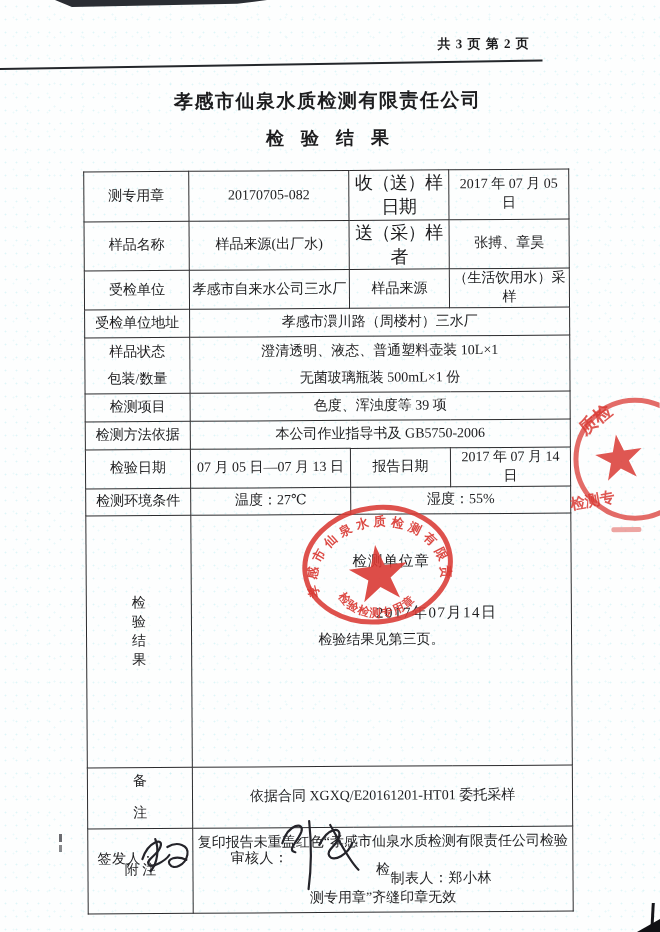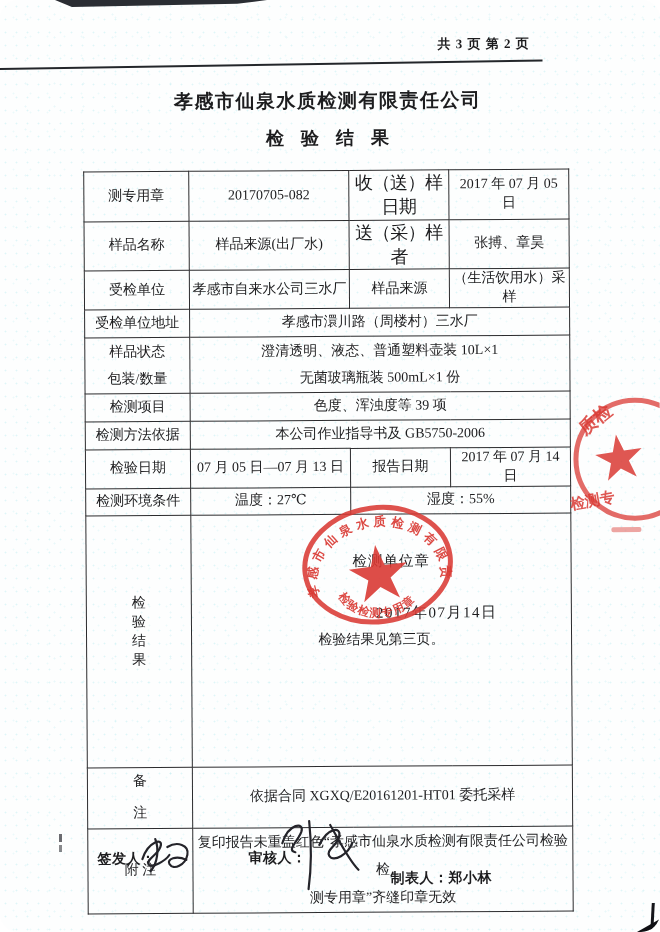--- a/index.html
+++ b/index.html
@@ -8,21 +8,20 @@
     position:relative;width:660px;height:932px;overflow:hidden;
     background-color:#fdfefe;
     background-image:
       radial-gradient(circle, rgba(110,215,228,0.22) 0.6px, transparent 1.2px),
       radial-gradient(circle, rgba(140,228,235,0.16) 0.6px, transparent 1.2px),
       radial-gradient(circle, rgba(90,205,222,0.12) 0.7px, transparent 1.3px);
     background-size:11px 13px,17px 19px,29px 23px;
     background-position:0 0,5px 8px,11px 3px;
     font-family:"Liberation Serif","DejaVu Serif",serif;
     color:#1d1d1f;
-    border-radius:19px;
   }
   .tilt{position:absolute;left:0;top:0;width:660px;height:932px;transform:rotate(-0.35deg);transform-origin:330px 466px;}
   .page-num{position:absolute;left:440px;top:36px;font-size:13px;letter-spacing:1px;font-weight:600;white-space:nowrap;}
   .header-rule{position:absolute;left:0;top:66px;width:545px;height:2px;background:#23262a;transform:rotate(-0.55deg);transform-origin:left center;}
   .company{position:absolute;left:0;top:88px;width:660px;margin:0;text-align:center;font-size:19px;font-weight:700;letter-spacing:1.5px;}
   .doc-title{position:absolute;left:8px;top:126px;width:660px;margin:0;text-align:center;font-size:18px;font-weight:700;letter-spacing:17px;}
   table.form{
     position:absolute;left:85px;top:170px;width:485px;
     border-collapse:collapse;table-layout:fixed;
     font-size:14px;
@@ -43,21 +42,21 @@
   .vlabel2{display:flex;flex-direction:column;align-items:center;justify-content:center;gap:13px;height:100%;}
   td.result-cell{text-align:left;vertical-align:top;padding:24px 8px 0 10px;}
   td.note-cell{text-align:left;vertical-align:middle;padding:0 8px;}
   td.note-cell div{line-height:28px;}
   
   .overlay-label{position:absolute;left:352px;top:552px;font-size:14.5px;letter-spacing:1px;z-index:4;}
   .overlay-date{position:absolute;left:327px;top:604px;font-size:15px;letter-spacing:1.5px;z-index:4;margin-left:48px;}
   .main-stamp{position:absolute;left:292px;top:497px;width:170px;height:136px;z-index:5;transform:rotate(-7deg);}
   .edge-stamp{position:absolute;left:563px;top:385px;width:97px;height:155px;z-index:5;overflow:hidden;}
   
-  .footer-label{position:absolute;font-size:14px;letter-spacing:0.5px;z-index:2;font-weight:bold;}
+  .footer-label{position:absolute;font-size:14px;letter-spacing:0.5px;z-index:2;}
   .sig{position:absolute;z-index:3;}
   .sig path{stroke:#24242a;stroke-width:2.2;fill:none;stroke-linecap:round;stroke-linejoin:round;}
   
   .artifact{position:absolute;z-index:9;}
   .art-top{left:55px;top:0;width:212px;height:7px;background:#2a2d33;clip-path:polygon(0 0,100% 0,86% 55%,8% 100%);}
   .art-edge-line{left:651px;top:903px;width:3px;height:30px;background:#15151a;transform:rotate(3deg);}
   .art-corner{left:637px;top:919px;width:23px;height:13px;background:#101014;clip-path:polygon(100% 0,100% 100%,0 100%);}
   .art-dash1{left:59px;top:834px;width:3px;height:8px;background:#3a3a40;opacity:.75;}
   .art-dash2{left:59px;top:845px;width:3px;height:7px;background:#3a3a40;opacity:.6;}
 </style>
@@ -186,21 +185,21 @@
       <text x="8" y="126" font-size="15" fill="#d93a34" opacity="0.85" font-weight="700" transform="rotate(-10 8 126)">检测专</text>
       <rect x="48" y="144" width="30" height="5" rx="2" fill="#d93a34" opacity="0.45"></rect>
     </svg>
 
     <div class="footer-label" style="left:95px;top:849px;">签发人：</div>
     <svg class="sig" style="left:132px;top:832px;" width="64" height="44">
       <path d="M8 26 C14 8 30 4 26 14 C23 22 12 26 14 31 C16 36 31 28 35 22"></path>
       <path d="M21 6 C25 16 23 31 16 38"></path>
       <path d="M33 14 C43 8 55 12 53 22 C51 32 39 38 35 31 C32 26 42 22 52 27"></path>
     </svg>
-    <div class="footer-label" style="left:228px;top:849px;margin-left:18px;">审核人：</div>
+    <div class="footer-label" style="left:228px;top:849px;">审核人：</div>
     <svg class="sig" style="left:266px;top:815px;" width="102" height="80">
       <path d="M14 28 C20 8 37 6 33 17 C29 27 18 35 27 37"></path>
       <path d="M41 6 C43 26 43 52 40 74"></path>
       <path d="M51 30 C59 13 73 11 71 21 C69 31 57 35 61 41 C65 48 80 39 84 28"></path>
       <path d="M62 10 C70 24 80 45 90 55"></path>
     </svg>
     <div class="footer-label" style="left:388px;top:870px;"><span>制表人：</span><span>郑小林</span></div>
 
   </div>
 

